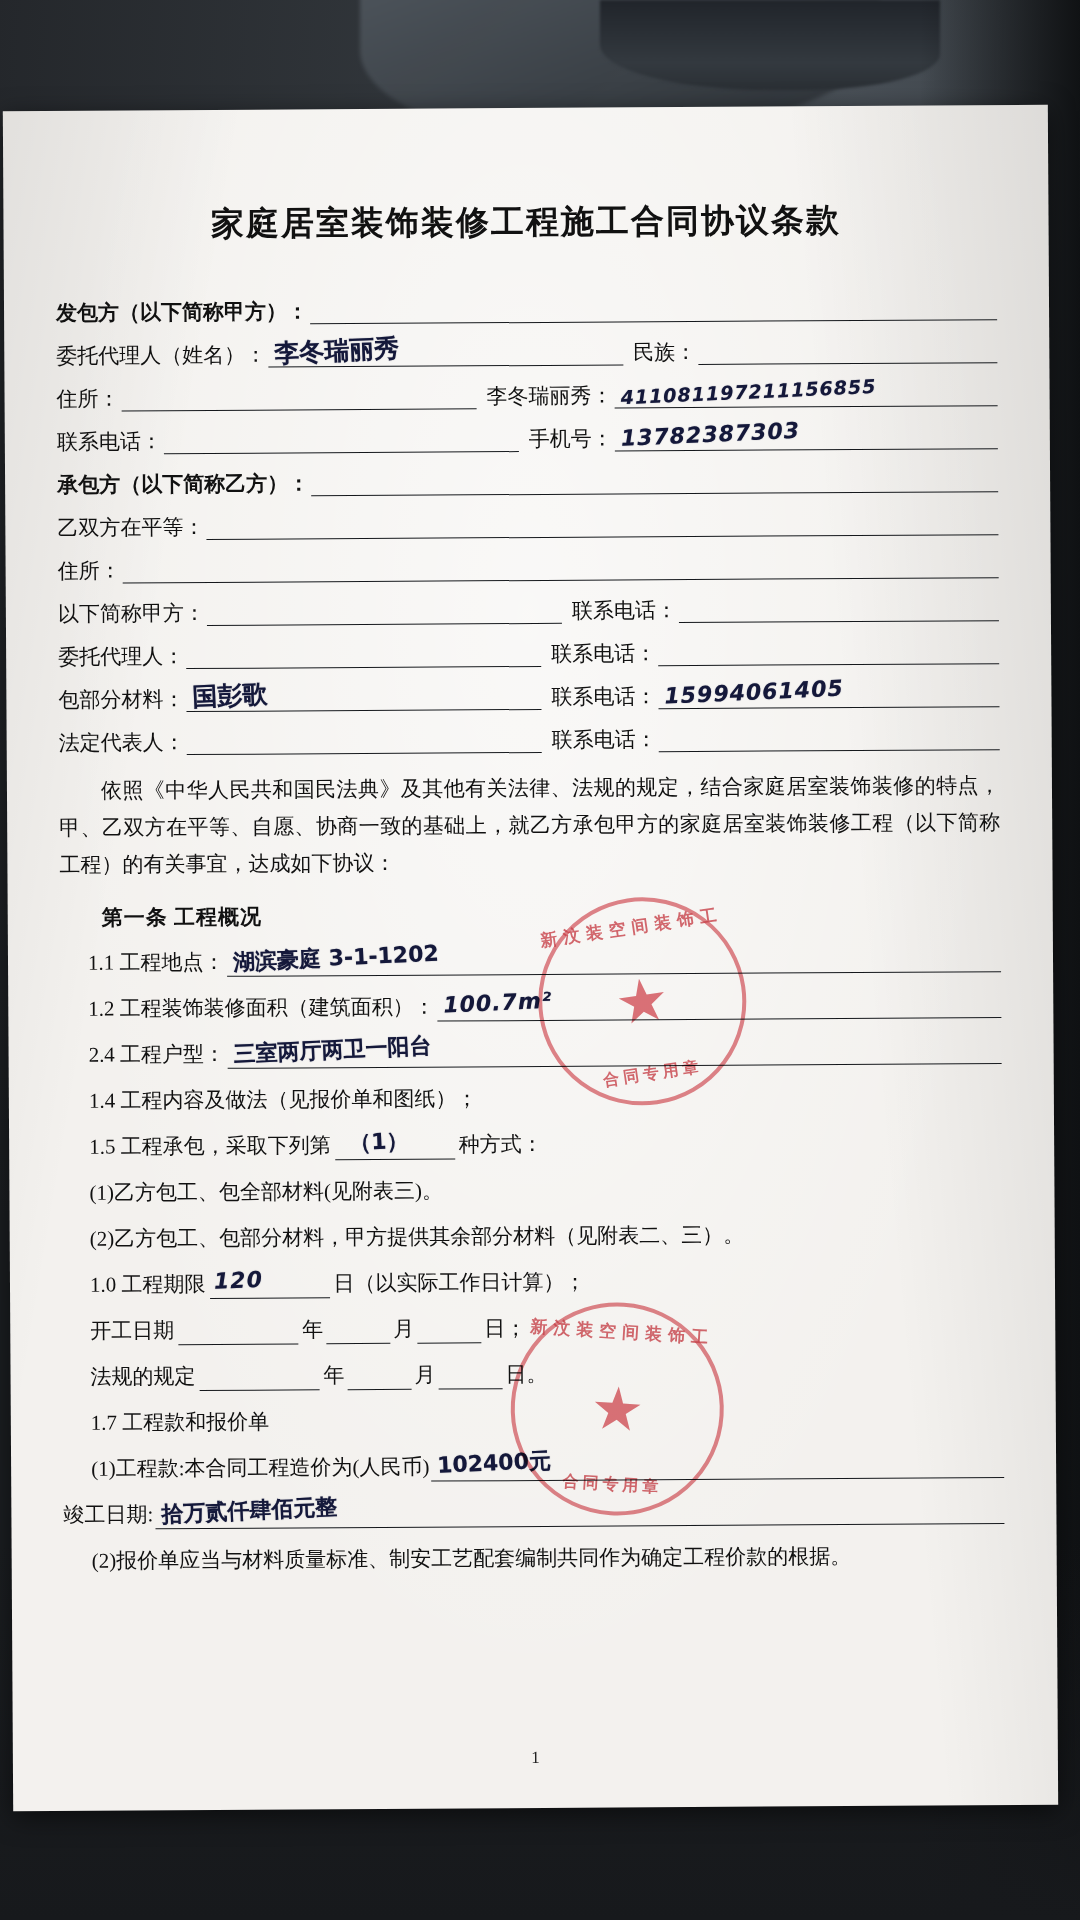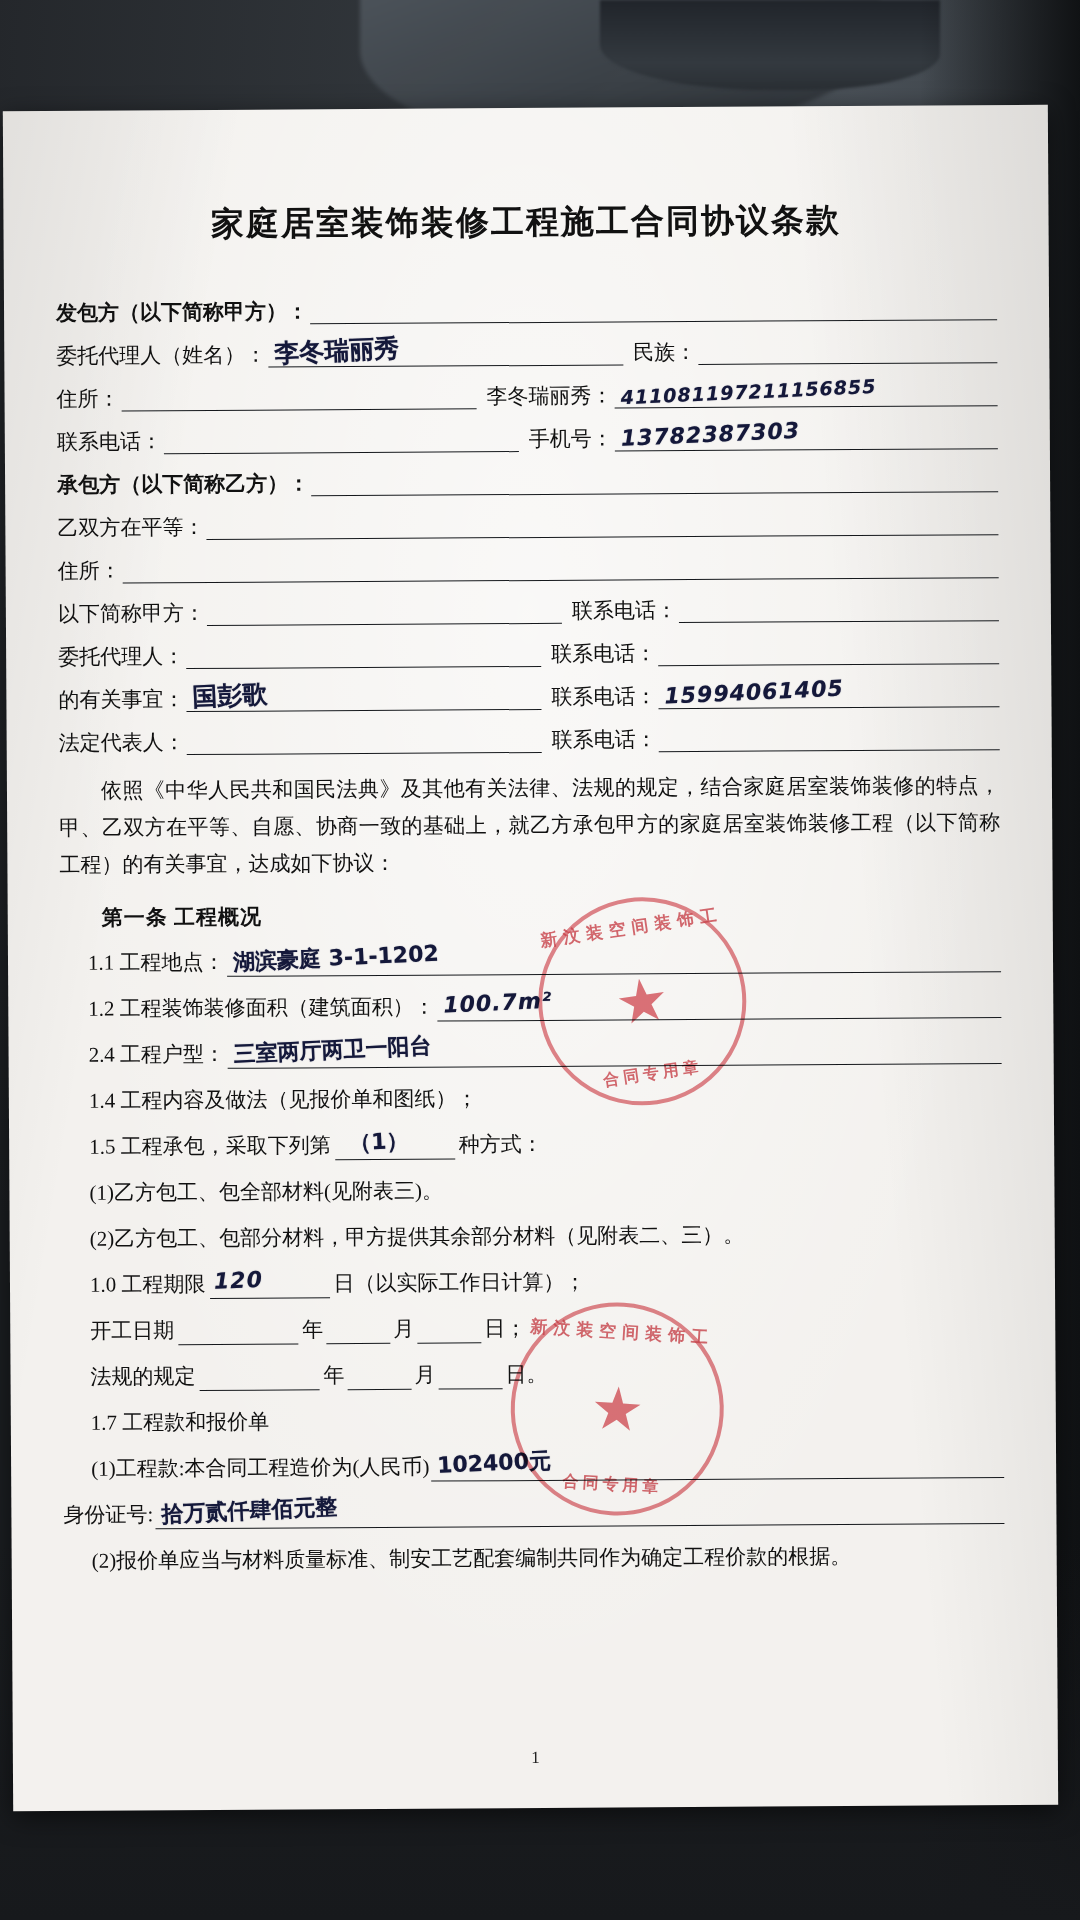--- a/index.html
+++ b/index.html
@@ -331,21 +331,21 @@
           <span class="hw"></span>
         </span>
         <span class="gap"></span>
         <span class="lbl">联系电话：</span>
         <span class="fill">
           <span class="hw"></span>
         </span>
       </div>
 
       <div class="row">
-        <span class="lbl">的有关事宜：</span>
+        <span class="lbl">包部分材料：</span>
         <span class="fill w-mid">
           <span class="hw cn big">国彭歌</span>
         </span>
         <span class="gap"></span>
         <span class="lbl">联系电话：</span>
         <span class="fill">
           <span class="hw">15994061405</span>
         </span>
       </div>
 
@@ -442,21 +442,21 @@
       <div class="plain">1.7  工程款和报价单</div>
 
       <div class="item">
         <span class="lbl">(1)工程款:本合同工程造价为(人民币)</span>
         <span class="line">
           <span class="hw cn">102400元</span>
         </span>
       </div>
 
       <div class="item" style="margin-left:0;">
-        <span class="lbl">身份证号:</span>
+        <span class="lbl">竣工日期:</span>
         <span class="line">
           <span class="hw cn">拾万贰仟肆佰元整</span>
         </span>
       </div>
 
       <div class="plain" style="margin-left:28px;">(2)报价单应当与材料质量标准、制安工艺配套编制共同作为确定工程价款的根据。</div>
 
     </div>
 
     <div class="page-num">1</div>

